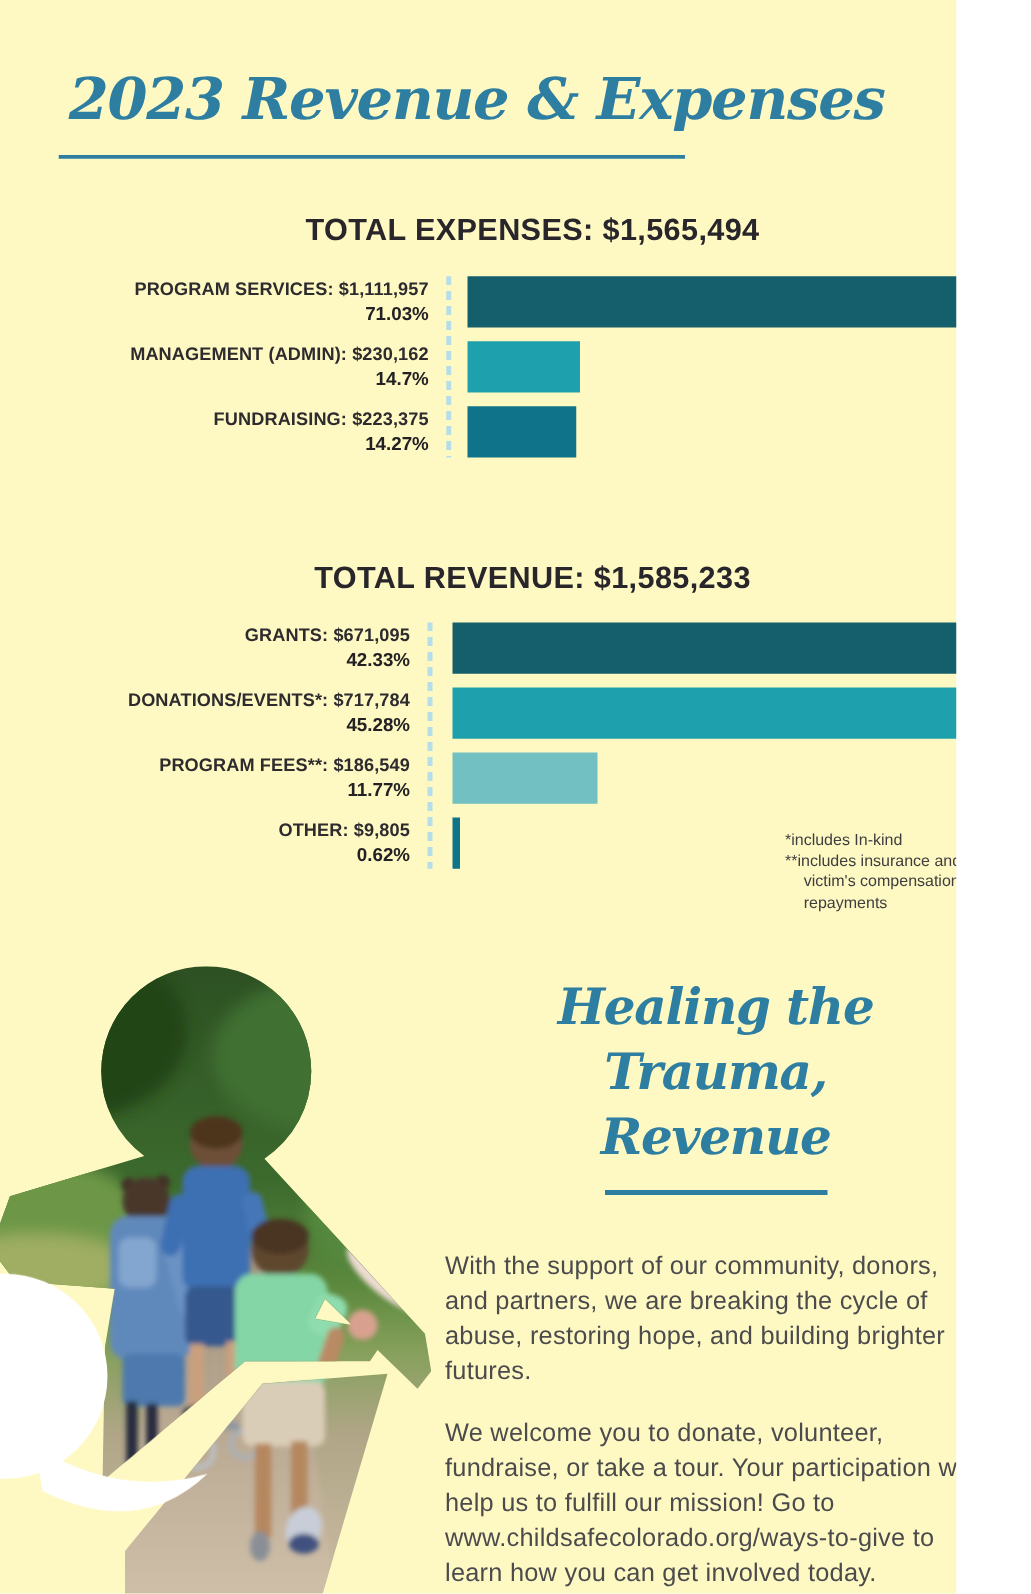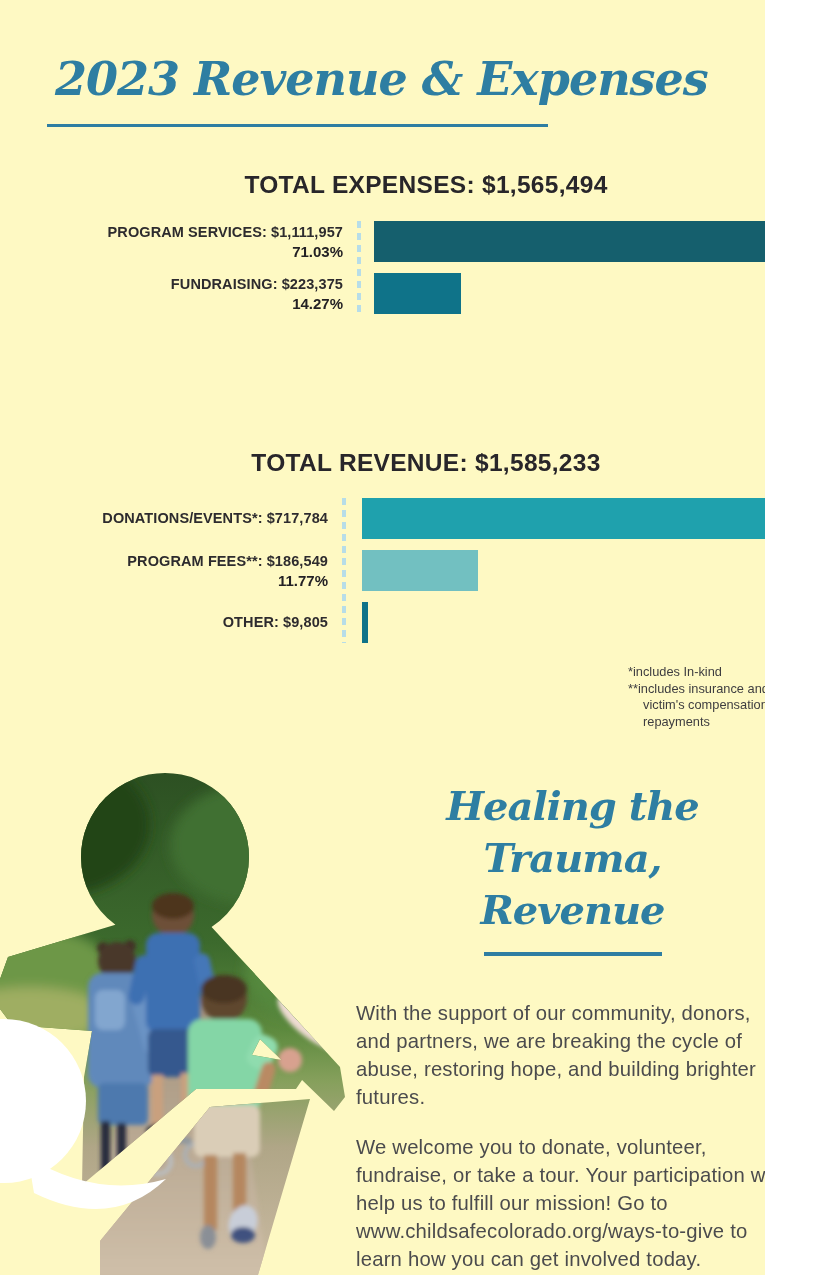--- a/index.html
+++ b/index.html
@@ -61,54 +61,74 @@
           <div class="label-col">
             <span class="cat">PROGRAM SERVICES: $1,111,957</span>
             <span class="pct">71.03%</span>
           </div>
           <div class="bar-track">
             <div class="bar" style="width: 433px; background: rgb(21, 95, 109);"></div>
           </div>
         </div>
         <div class="crow">
           <div class="label-col">
+            <span class="cat">MANAGEMENT (ADMIN): $230,162</span>
+            <span class="pct">14.7%</span>
+          </div>
+          <div class="bar-track">
+            <div class="bar" style="width: 89.6114px; background: rgb(31, 161, 173);"></div>
+          </div>
+        </div>
+        <div class="crow">
+          <div class="label-col">
             <span class="cat">FUNDRAISING: $223,375</span>
             <span class="pct">14.27%</span>
           </div>
           <div class="bar-track">
             <div class="bar" style="width: 86.9901px; background: rgb(15, 115, 137);"></div>
           </div>
         </div>
       </div>
   </section>
 
   <section class="chart" id="revenue-chart">
     <h2>TOTAL REVENUE: $1,585,233</h2>
     <div class="rows">
       <div class="divider"></div>
+    <div class="crow">
+          <div class="label-col">
+            <span class="cat">GRANTS: $671,095</span>
+            <span class="pct">42.33%</span>
+          </div>
+          <div class="bar-track">
+            <div class="bar" style="width: 416.008px; background: rgb(21, 95, 109);"></div>
+          </div>
+        </div>
         <div class="crow">
           <div class="label-col">
             <span class="cat">DONATIONS/EVENTS*: $717,784</span>
+            <span class="pct">45.28%</span>
           </div>
           <div class="bar-track">
             <div class="bar" style="width: 445px; background: rgb(31, 161, 173);"></div>
           </div>
         </div>
         <div class="crow">
           <div class="label-col">
             <span class="cat">PROGRAM FEES**: $186,549</span>
             <span class="pct">11.77%</span>
           </div>
           <div class="bar-track">
             <div class="bar" style="width: 115.672px; background: rgb(114, 192, 193);"></div>
           </div>
         </div>
         <div class="crow">
           <div class="label-col">
             <span class="cat">OTHER: $9,805</span>
+            <span class="pct">0.62%</span>
           </div>
           <div class="bar-track">
             <div class="bar" style="width: 6.0932px; background: rgb(15, 115, 137);"></div>
           </div>
         </div>
       </div>
   </section>
 
   <div id="footnote">
     <div>*includes In-kind</div>

